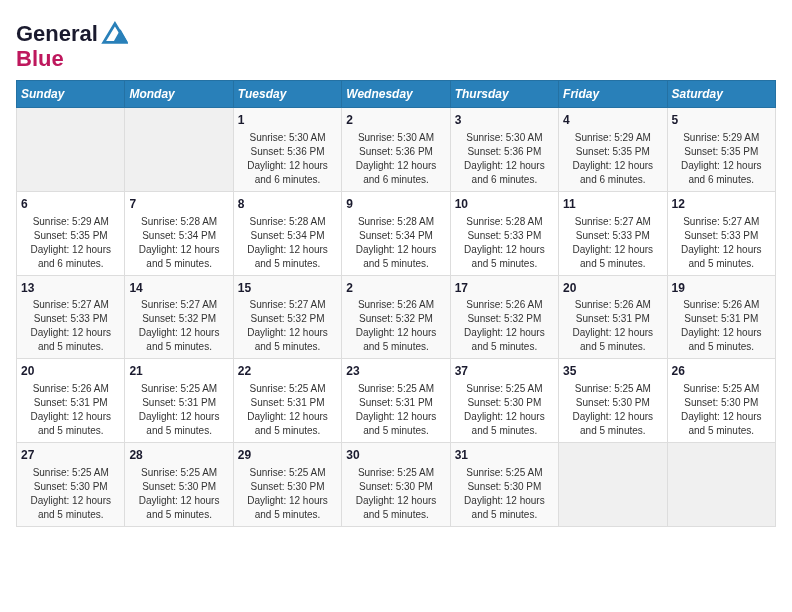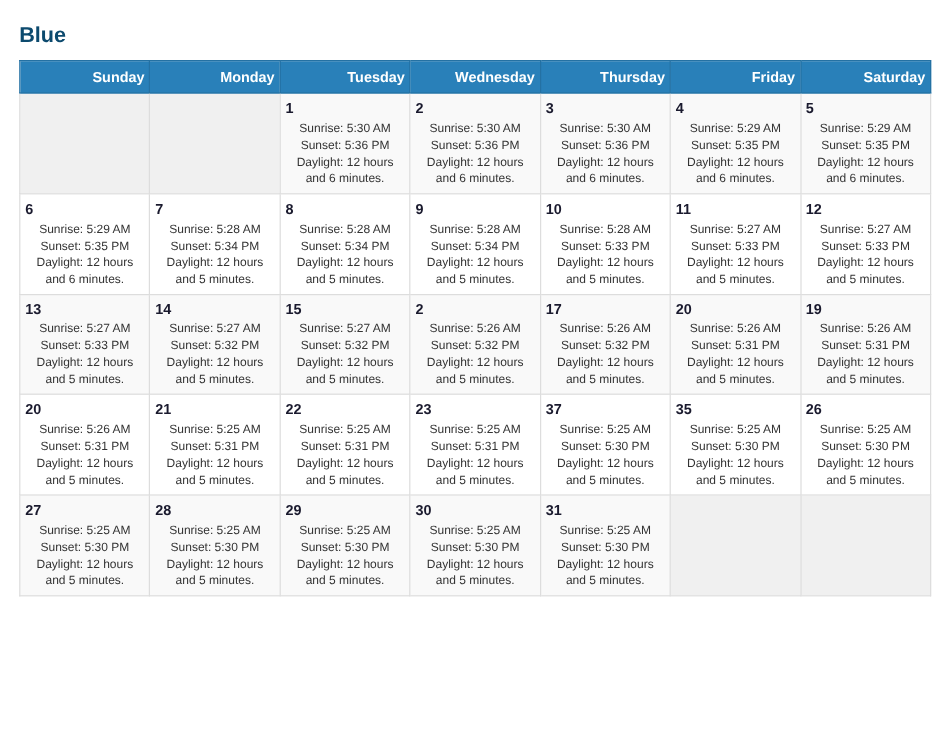--- a/index.html
+++ b/index.html
@@ -48,24 +48,25 @@
     }
     table {
       width: 100%;
       border-collapse: collapse;
       font-size: 11px;
     }
     thead tr th {
       background-color: #2980b9;
       color: #fff;
       padding: 6px 4px;
-      text-align: right;
+      text-align: left;
       font-size: 12px;
       font-weight: bold;
       border: 1px solid #2471a3;
+      font-style: italic;
     }
     tbody tr td {
       border: 1px solid #ddd;
       padding: 4px 4px;
       vertical-align: top;
       width: calc(100% / 7);
       background: #fff;
       min-height: 70px;
       line-height: 1.4;
     }
@@ -87,21 +88,28 @@
     .empty-cell {
       background: #f0f0f0 !important;
     }
   </style>
 </head>
 <body>
 
 <div class="header">
   <div class="logo">
     <div>
-      <span class="logo-text" style="color:#0c4a6e;font-size:18px;">Blue</span>
+      <div style="display:flex;align-items:center;">
+        <span class="logo-text">General</span>
+        <svg class="logo-icon" viewBox="0 0 30 30" xmlns="http://www.w3.org/2000/svg">
+          <polygon points="4,24 16,4 28,24" fill="none" stroke="#2980b9" stroke-width="3"></polygon>
+          <polygon points="14,24 22,10 30,24" fill="#2980b9"></polygon>
+        </svg>
+      </div>
+      <span class="logo-text" style="color:#be185d;font-size:22px;">Blue</span>
     </div>
   </div>
   <div class="title-block">
     <h1></h1>
     <h2></h2>
   </div>
 </div>
 
 <table>
   <thead>

